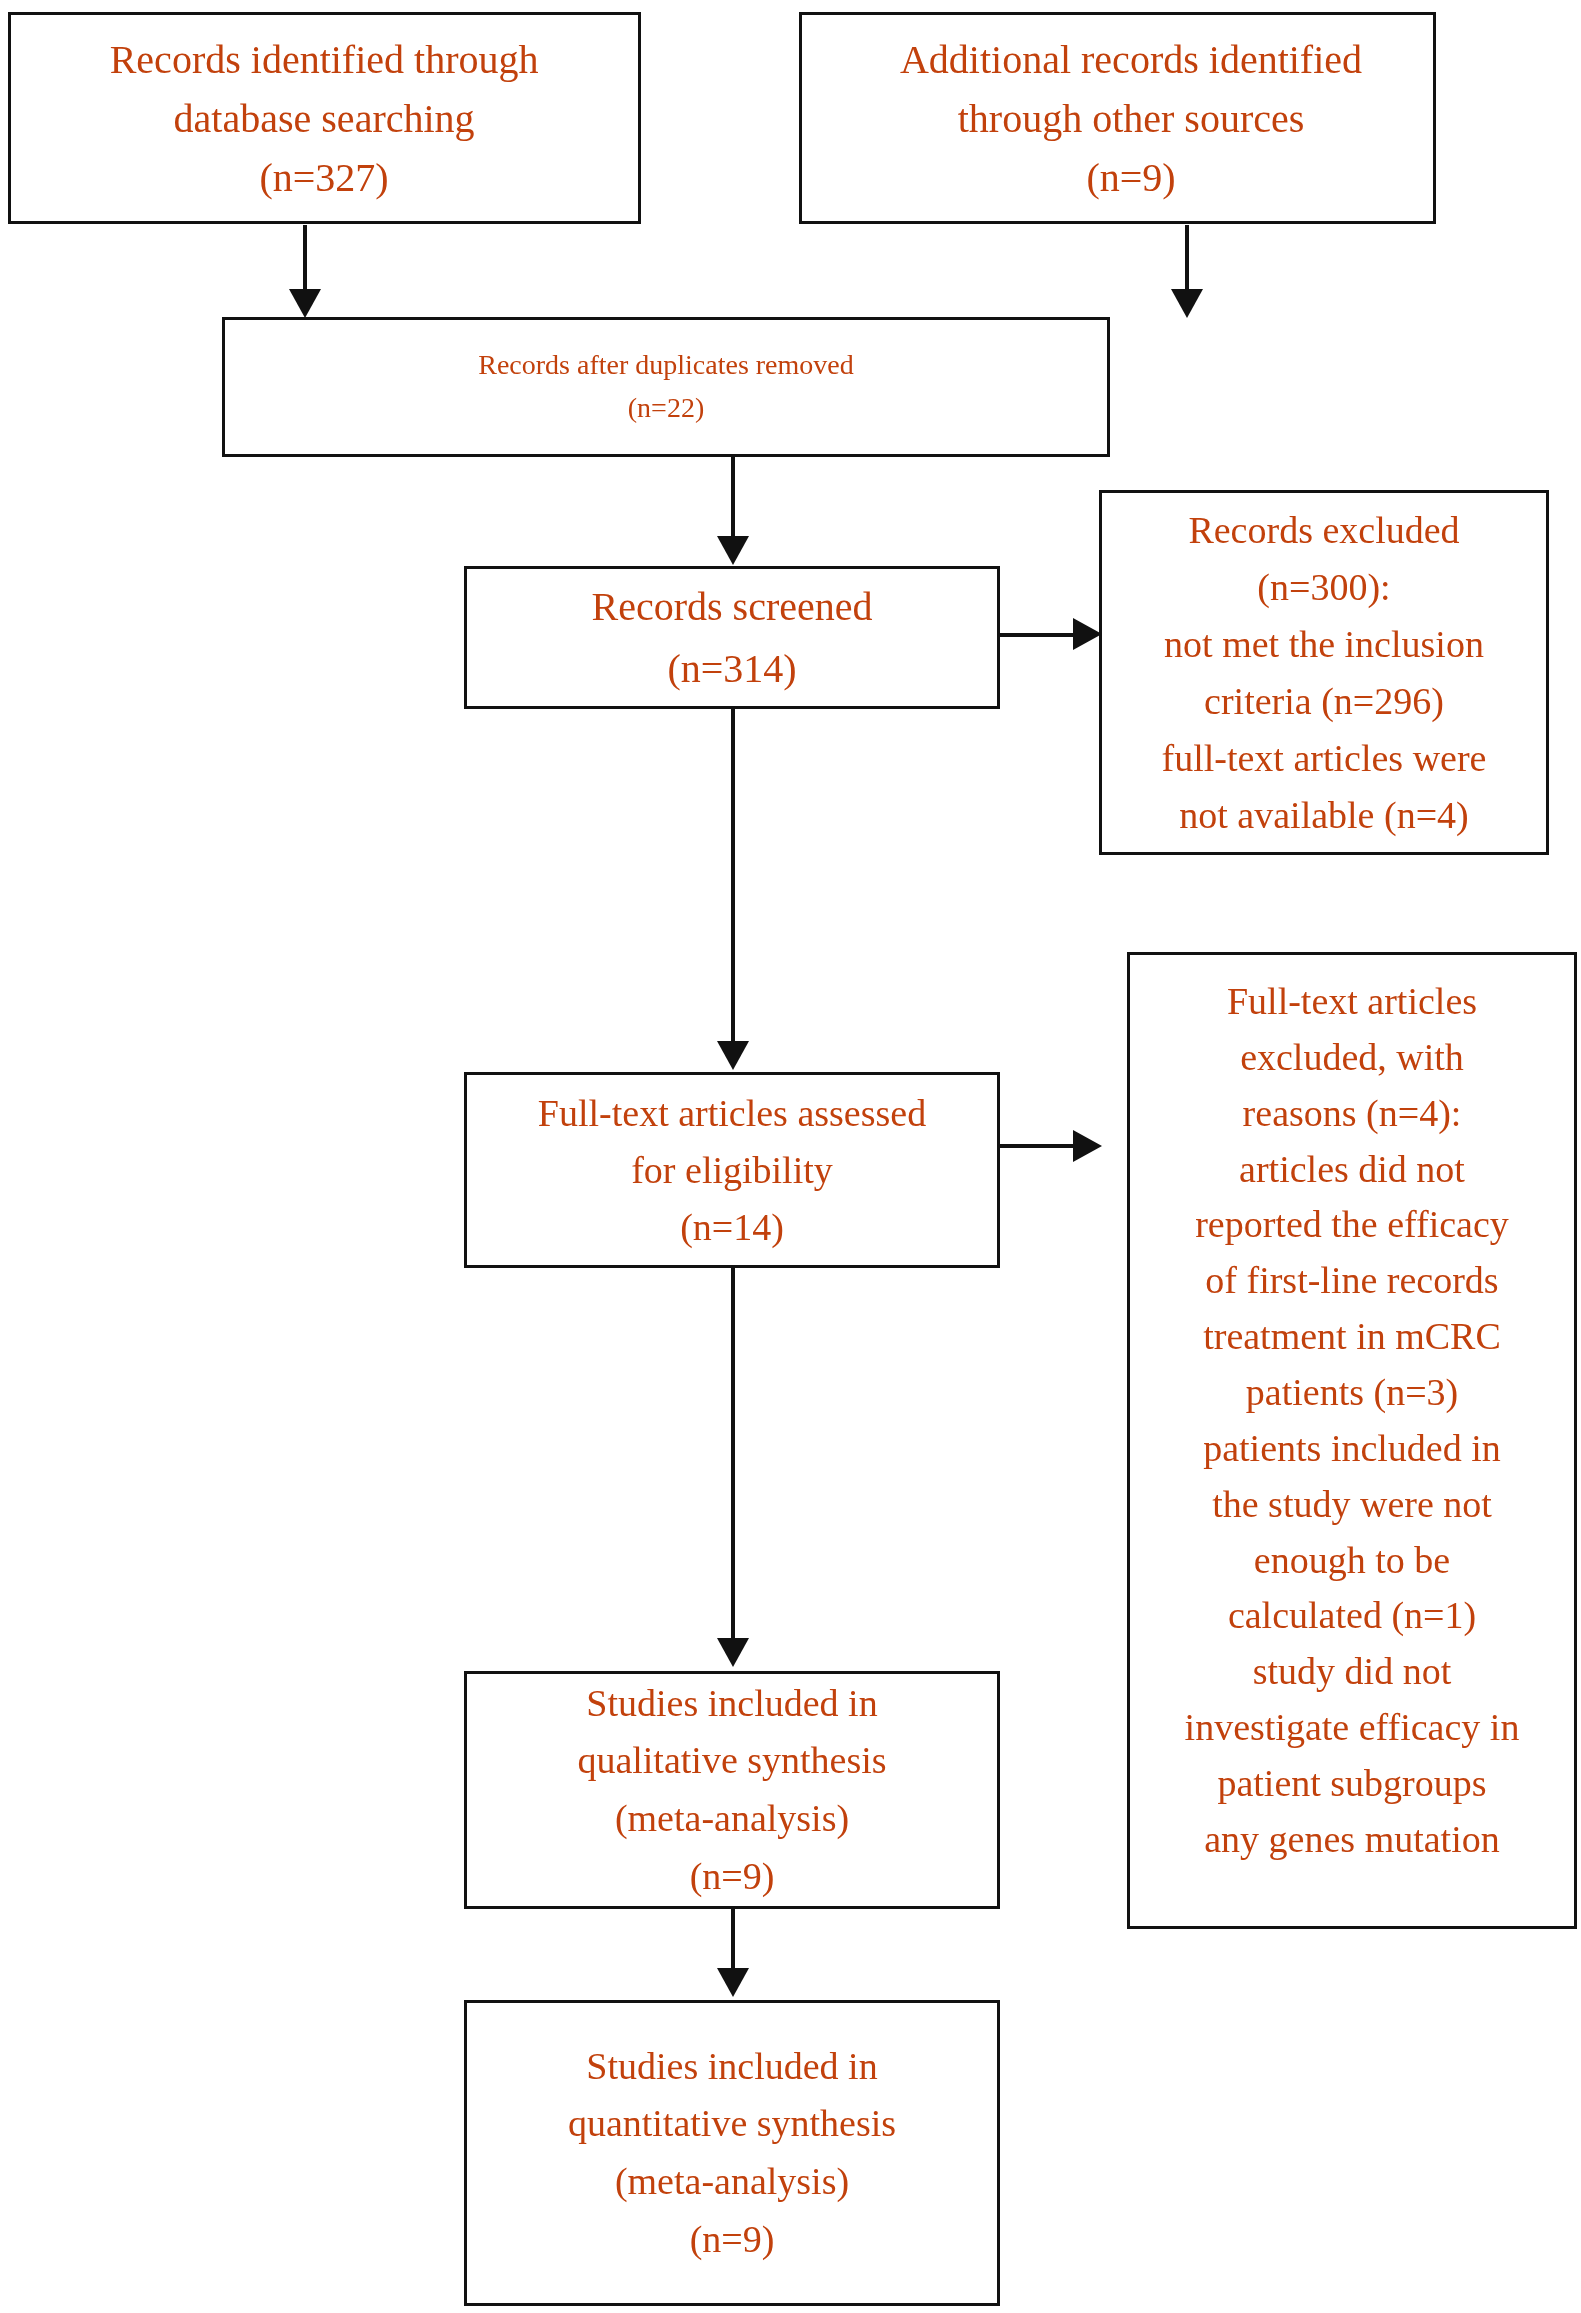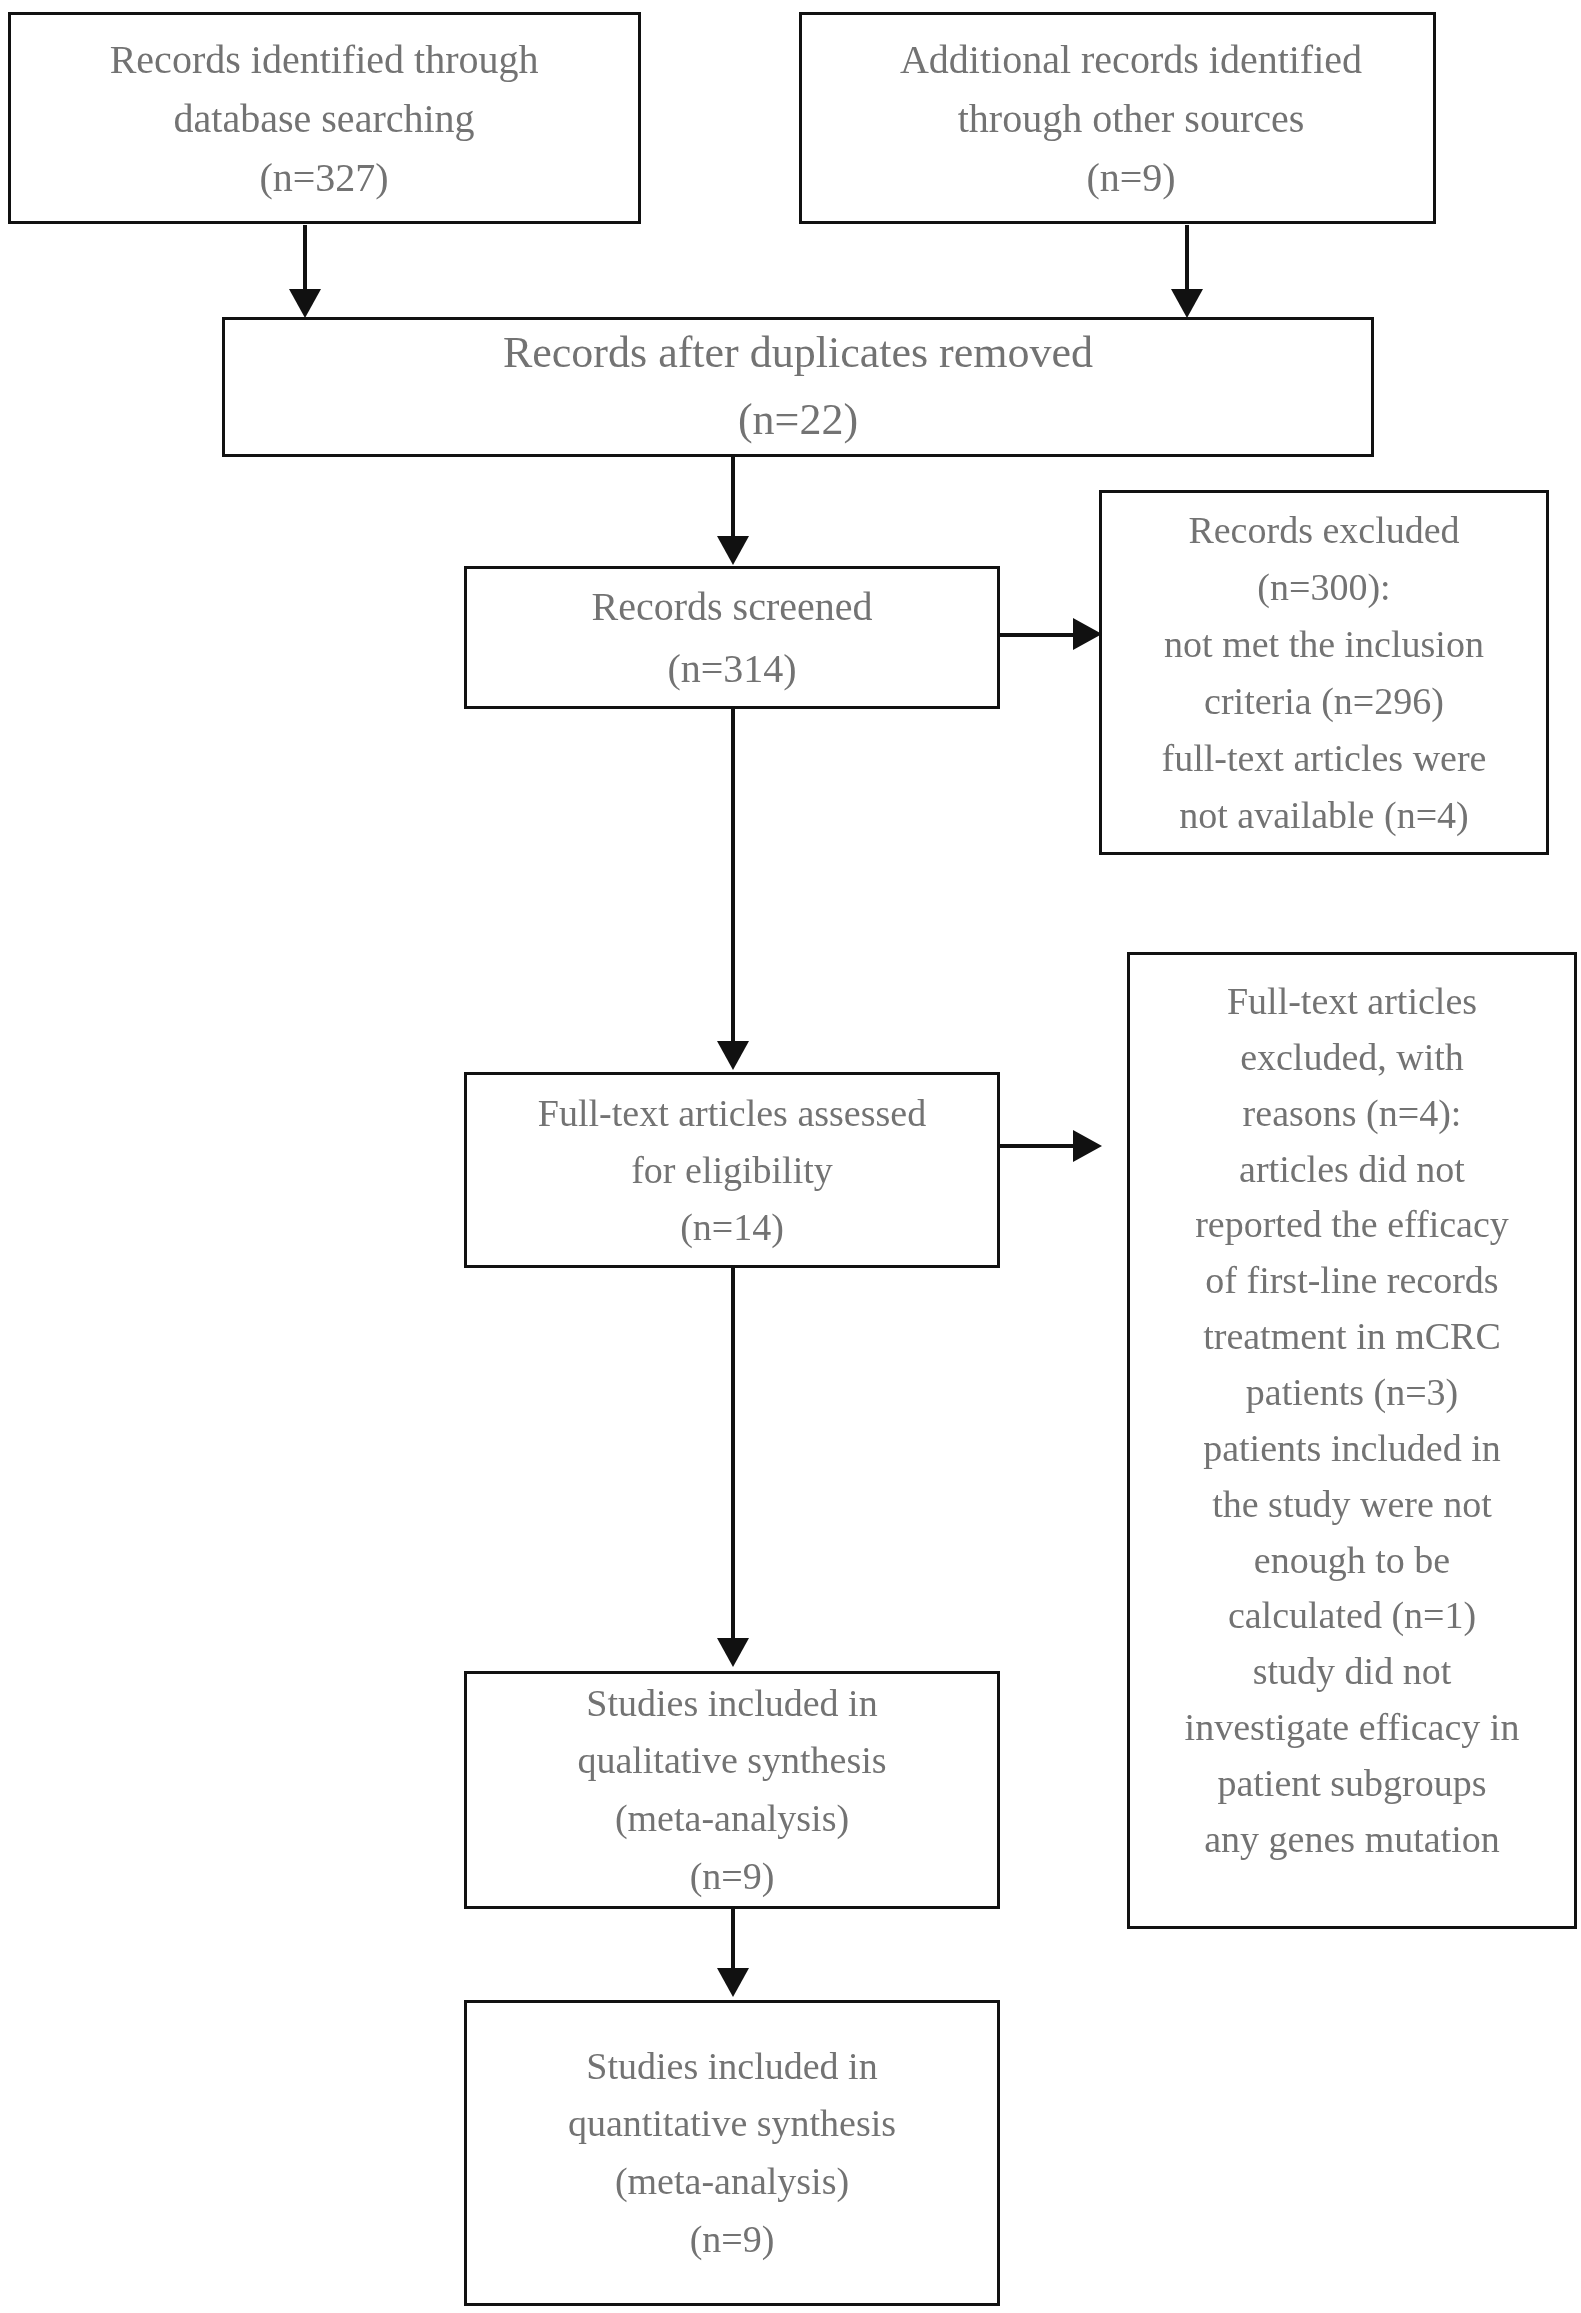--- a/index.html
+++ b/index.html
@@ -8,21 +8,21 @@
     padding: 0;
     background: #ffffff;
   }
   #canvas {
     position: relative;
     width: 1581px;
     height: 2313px;
     background: #ffffff;
     overflow: hidden;
     font-family: "Liberation Serif", "DejaVu Serif", serif;
-    color: #737373;
+    color: #c2410c;
   }
   .flow-box {
     position: absolute;
     box-sizing: border-box;
     border: 3.8px solid #111111;
     background: #ffffff;
     display: flex;
     flex-direction: column;
     align-items: center;
     justify-content: center;
@@ -31,21 +31,21 @@
     z-index: 3;
   }
   .flow-box .line {
     display: block;
     width: 100%;
     white-space: nowrap;
   }
   
   #box-db-search   { left: 7.6px;    top: 12.4px;   width: 633px;  height: 212px; font-size: 40px; line-height: 1.48; }
   #box-other-src   { left: 799px;  top: 12.4px;   width: 637px;  height: 212px; font-size: 40px; line-height: 1.48; padding-left: 27px; }
-  #box-dedup       { left: 222px;  top: 317px;  width: 1152px; height: 140px; font-size: 44px; line-height: 1.52; }
+  #box-dedup       { left: 222px;  top: 317px;  width: 888px; height: 140px; font-size: 28px; line-height: 1.52; }
   #box-screened    { left: 464px;  top: 566px;  width: 536px;  height: 143px; font-size: 40px; line-height: 1.55; }
   #box-rec-excl    { left: 1099px; top: 490px;  width: 450px;  height: 365px; font-size: 38px; line-height: 1.50; }
   #box-ft-assess   { left: 464px;  top: 1072px; width: 536px;  height: 196px; font-size: 38px; line-height: 1.50; }
   #box-ft-excl     { left: 1099px; top: 952px;  width: 450px;  height: 977px; font-size: 38px; line-height: 1.47;
                      justify-content: flex-start; padding-top: 19px; margin-left: 28px; }
   #box-qual        { left: 464px;  top: 1671px; width: 536px;  height: 238px; font-size: 38px; line-height: 1.52; }
   #box-quant       { left: 464px;  top: 2000px; width: 536px;  height: 306px; font-size: 38px; line-height: 1.52; }
 
   
   .conn-v {

